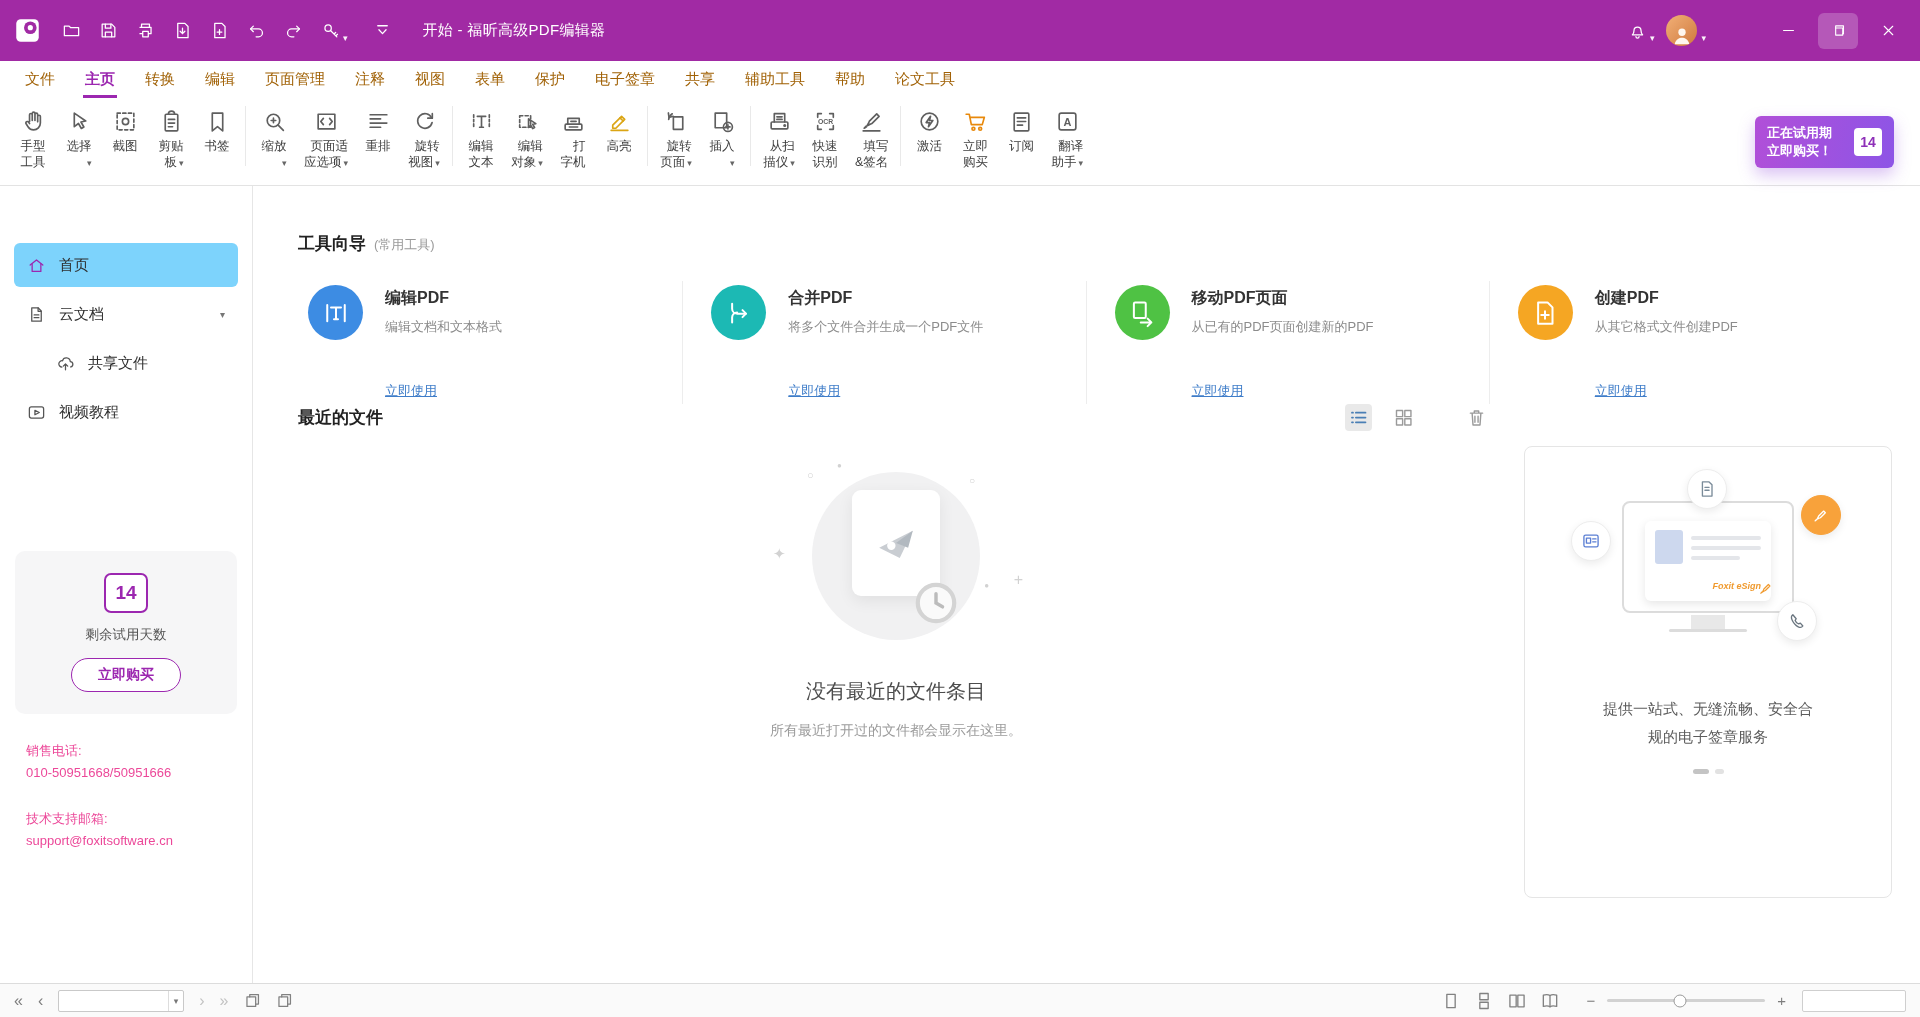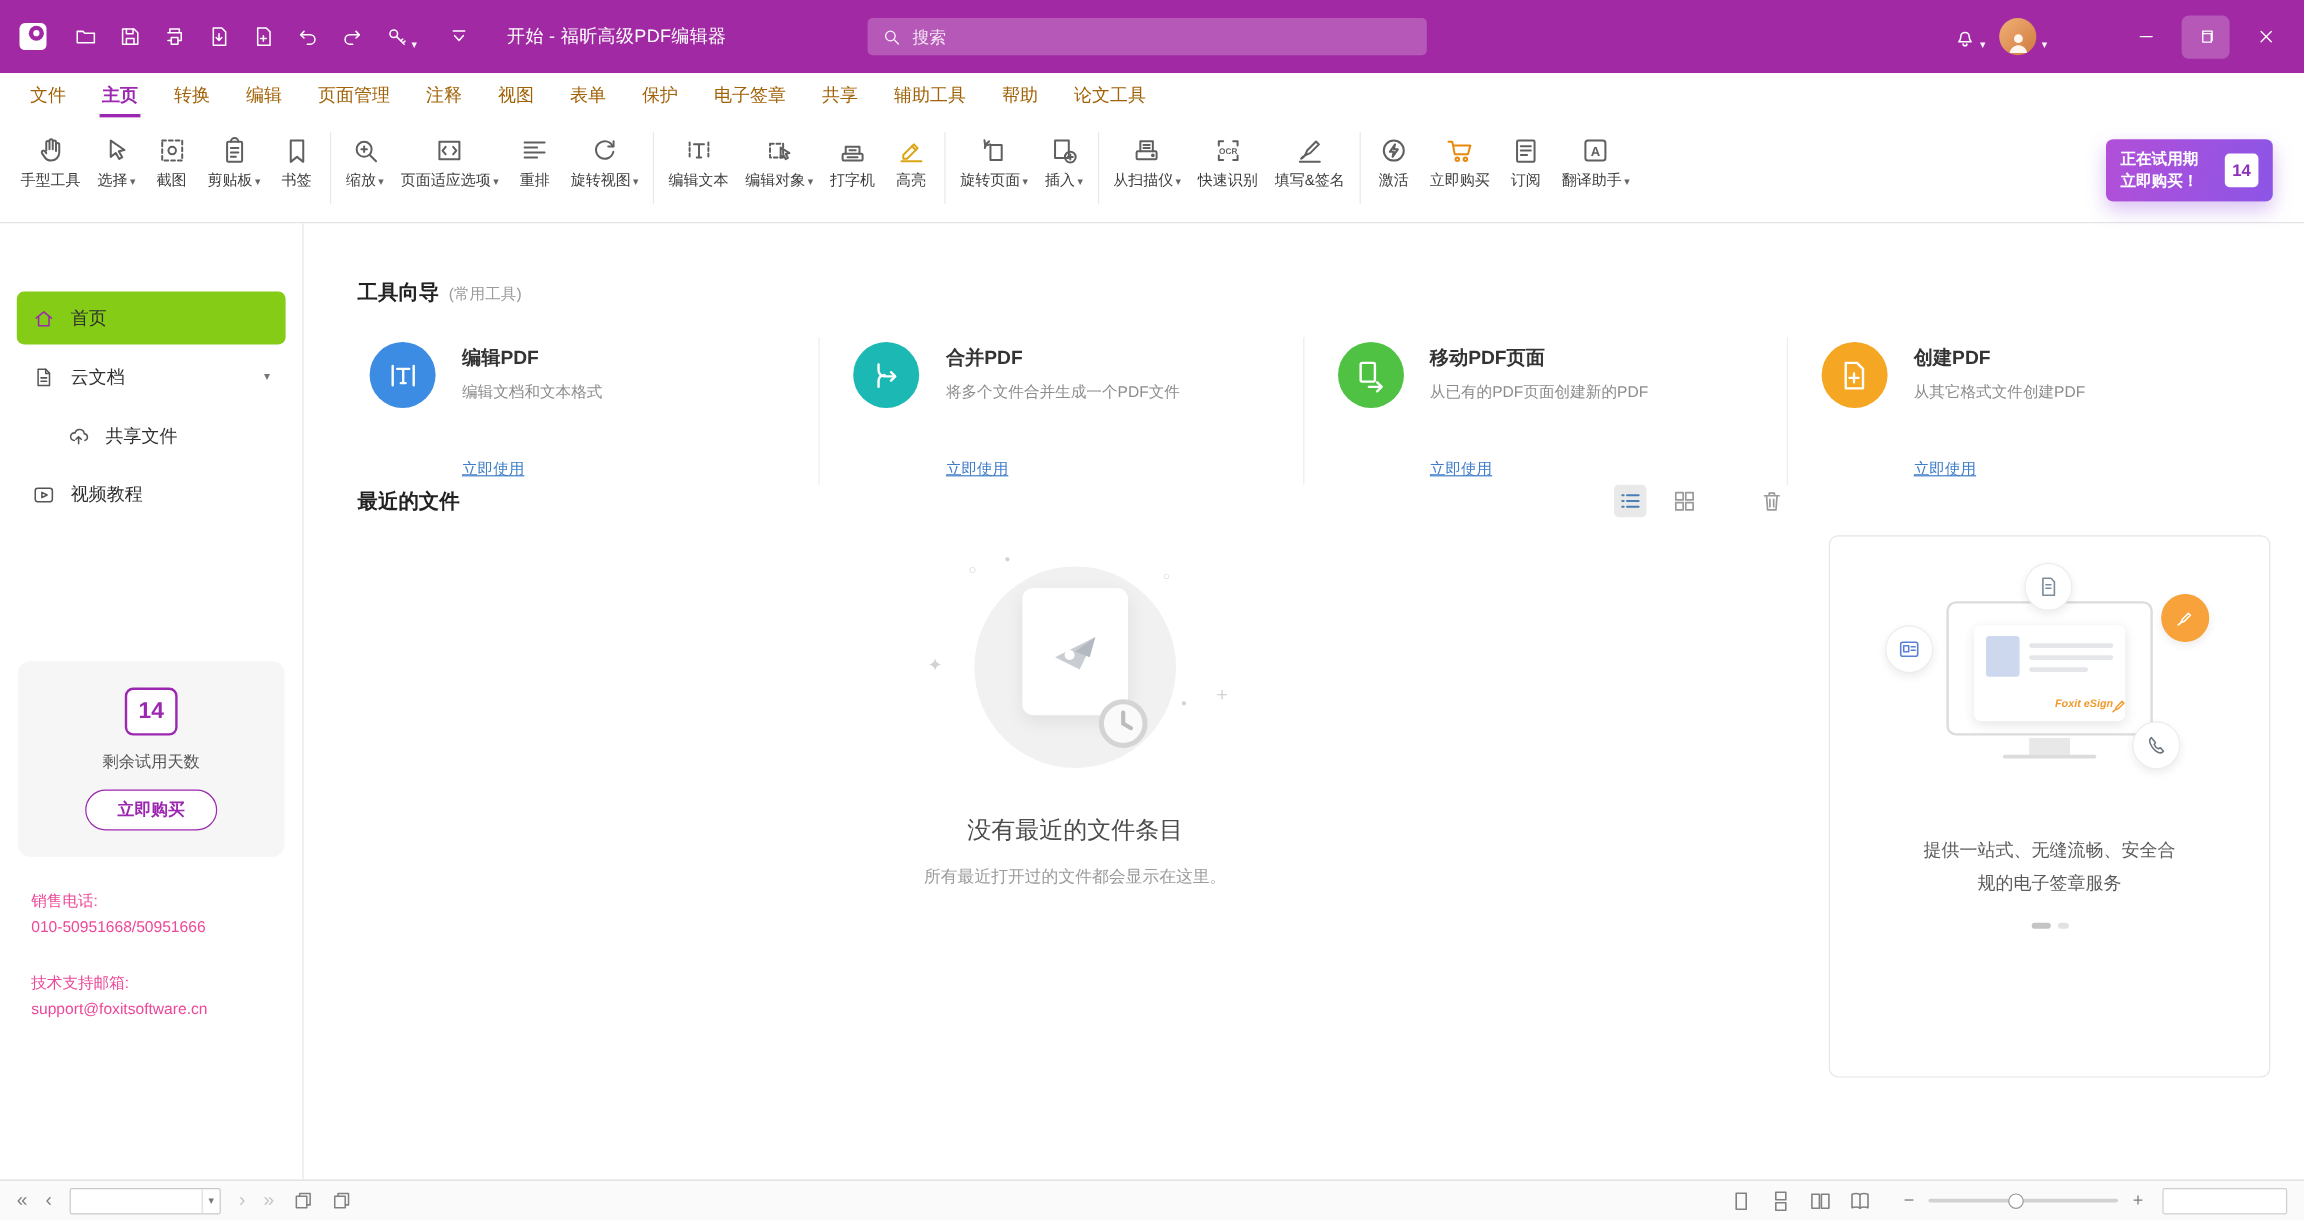--- a/index.html
+++ b/index.html
@@ -38,32 +38,32 @@
   
   .menubar{height:37px;display:flex;align-items:stretch;padding:0 10px;background:#fff;flex:none}
   .menu-item{padding:0 15px;display:flex;align-items:center;font-size:15px;color:#a16207;position:relative}
   .menu-item.active{color:var(--accent);font-weight:700}
   .menu-item.active::after{content:"";position:absolute;left:13px;right:13px;bottom:0;height:3px;background:var(--accent)}
 
   
   .ribbon{height:88px;display:flex;align-items:center;padding:2px 190px 6px 10px;border-bottom:1px solid #e3e3e3;position:relative;background:#fff;flex:none}
   .rtool{display:flex;flex-direction:column;align-items:center;padding:3px 7px;min-width:46px}
   .ricon{width:25px;height:25px;color:#5f5f5f;margin-bottom:4px;flex:none}
-  .rlabel{font-size:12.5px;line-height:16px;color:#3d3d3d;text-align:right;display:flex;flex-direction:row}
+  .rlabel{font-size:12.5px;line-height:16px;color:#3d3d3d;text-align:right;display:flex;flex-direction:column}
   .caret{font-style:normal;font-size:9px;color:#666;margin-left:2px}
   .rsep{width:1px;height:60px;background:#e9e9e9;margin:0 5px;flex:none}
   .trial-badge{position:absolute;right:26px;top:50%;transform:translateY(-50%);background:linear-gradient(100deg,#b14fd8,#8d55e6);border-radius:6px;padding:8px 12px;display:flex;align-items:center;gap:22px;box-shadow:0 7px 16px rgba(150,80,220,.35)}
   .trial-badge .tline{color:#fff;font-size:13px;font-weight:700;line-height:18px;white-space:nowrap}
   .trial-days{background:#fff;color:#8e30b8;width:28px;height:28px;border-radius:4px;display:flex;align-items:center;justify-content:center;font-weight:700;font-size:14px;flex:none}
 
   
   .body{flex:1;display:flex;min-height:0;background:#fff}
   .sidebar{width:253px;flex:none;border-right:1px solid #e6e6e6;padding-top:52px;display:flex;flex-direction:column}
   .side-item{display:flex;align-items:center;gap:13px;height:44px;margin:5px 14px;padding:0 13px;border-radius:6px;font-size:15px;color:#2e2e2e}
-  .side-item.active{background:#84cc16}
+  .side-item.active{background:#7dd3fc}
   .side-item.active .sicon{color:var(--accent)}
   .side-item.indent{padding-left:42px}
   .sicon{width:19px;height:19px;color:#555;flex:none}
   .side-caret{margin-left:auto;font-size:10px;color:#777}
   .open-file-btn{display:block;margin:46px auto 0;width:214px;height:42px;border-radius:21px;border:1px solid #e0e0e0;background:#fff;font-size:15px;font-weight:600;color:#2b2b2b;box-shadow:0 2px 8px rgba(0,0,0,.06)}
   .trial-card{margin:112px 15px 0;background:#f6f6f7;border-radius:10px;padding:22px 10px;display:flex;flex-direction:column;align-items:center}
   .tc-days{min-width:44px;height:40px;border:2px solid var(--accent);border-radius:7px;color:var(--accent);font-weight:700;font-size:19px;display:flex;align-items:center;justify-content:center;padding:0 8px;background:#fff}
   .tc-label{margin-top:13px;font-size:13.5px;color:#555}
   .tc-buy{margin-top:14px;background:#fff;border:1px solid var(--accent);color:var(--accent);border-radius:17px;padding:7px 26px;font-size:14px;font-weight:600}
   .contacts{margin:26px 0 0 26px;font-size:13px;color:#ec4899;line-height:22px}
@@ -222,29 +222,20 @@
       </div>
     <span class="tb-btn tb-collapse">
         <span class="ic">
           <svg viewBox="0 0 24 24" fill="none" stroke="currentColor" stroke-width="1.6" stroke-linecap="round" stroke-linejoin="round">
             <path d="M6 6h12"></path>
             <path d="M7.5 11l4.5 5 4.5-5"></path>
           </svg>
         </span>
       </span>
     <span class="tb-title">开始 - 福昕高级PDF编辑器</span>
-    <div class="tb-search">
-      <span class="ic">
-          <svg viewBox="0 0 24 24" fill="none" stroke="currentColor" stroke-width="1.6" stroke-linecap="round" stroke-linejoin="round">
-            <circle cx="10.5" cy="10.5" r="6"></circle>
-            <path d="M15 15l5.5 5.5"></path>
-          </svg>
-        </span>
-      <input type="text" placeholder="搜索" style="">
-    </div>
     <div class="tb-right">
       <span class="tb-btn">
           <span class="ic">
             <svg viewBox="0 0 24 24" fill="none" stroke="currentColor" stroke-width="1.6" stroke-linecap="round" stroke-linejoin="round">
               <path d="M5.5 17.5h13c-1.6-1.7-2.1-3.4-2.1-5.5a4.4 4.4 0 0 0-8.8 0c0 2.1-.5 3.8-2.1 5.5z"></path>
               <path d="M10 19.7a2 2 0 0 0 4 0"></path>
             </svg>
           </span>
         </span>
       <span class="tb-caret">▾</span>

